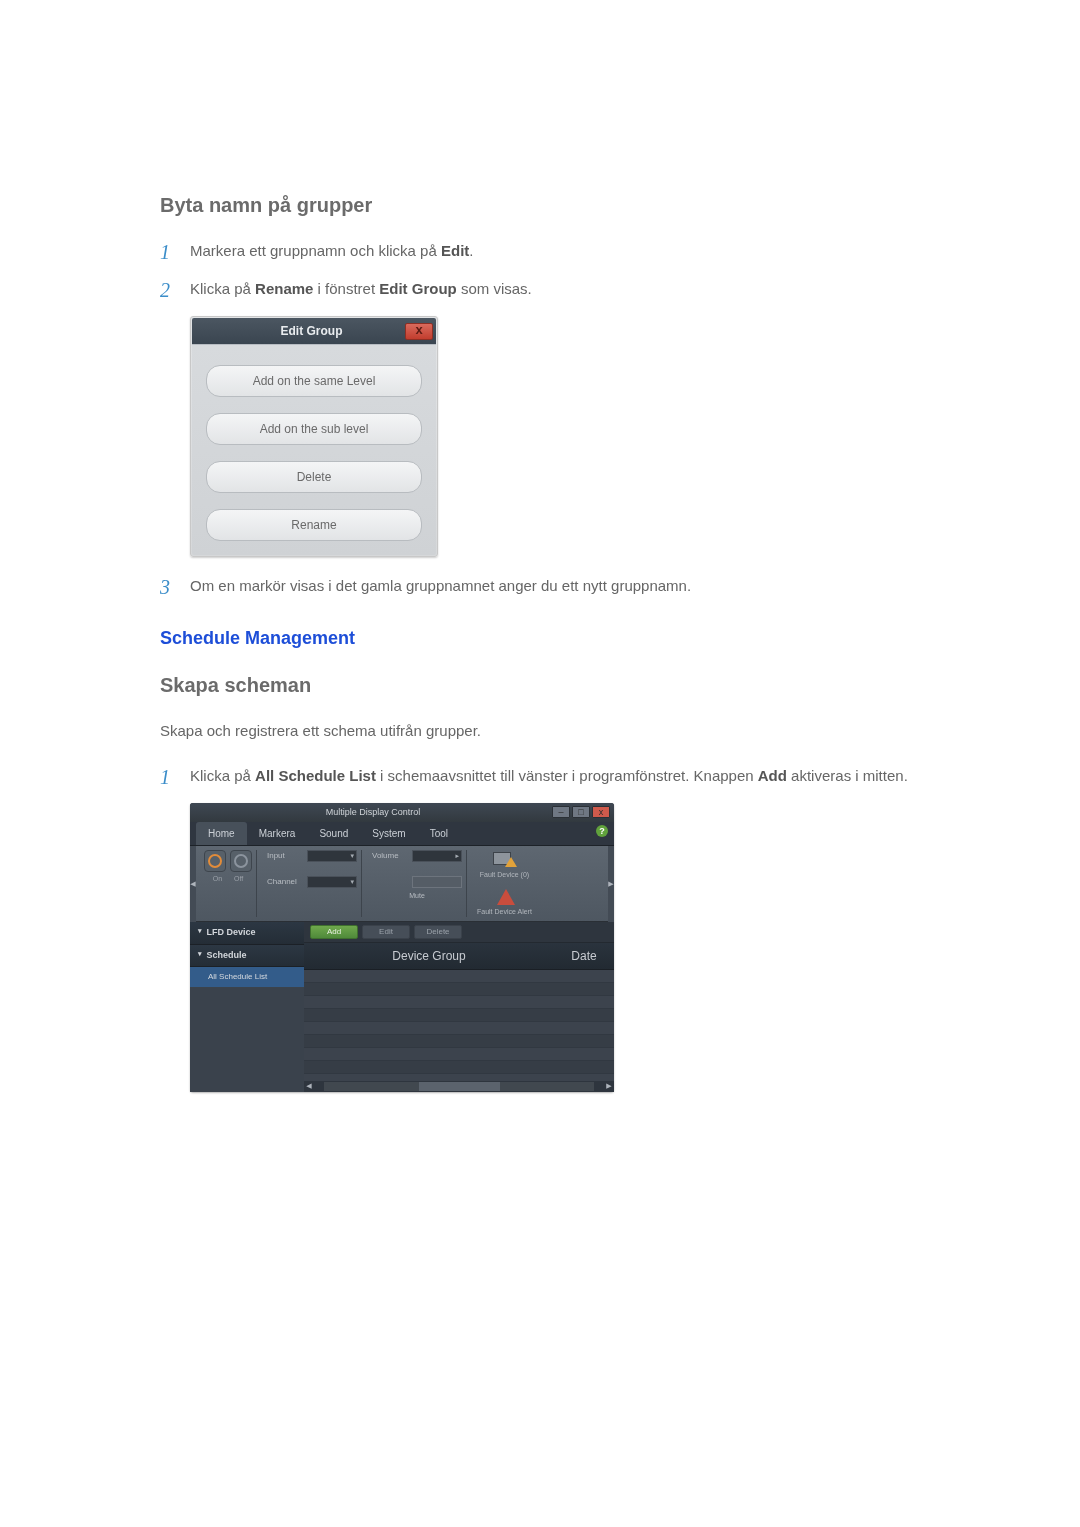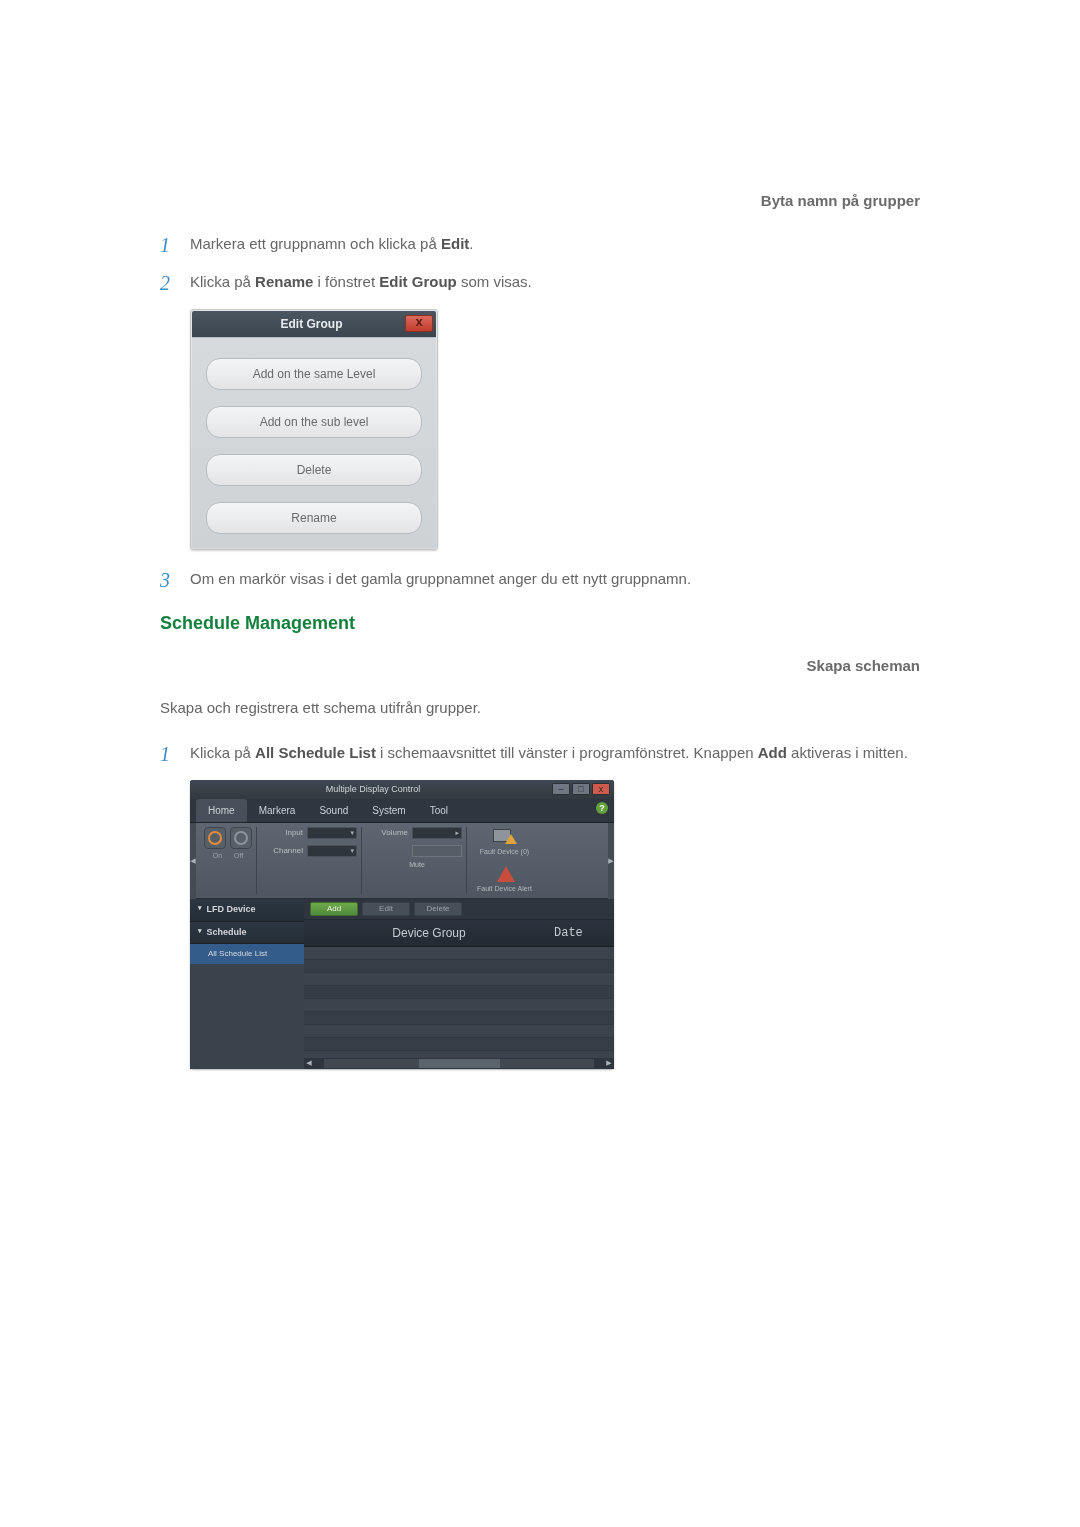--- a/index.html
+++ b/index.html
@@ -9,23 +9,22 @@
       width: 1080px;
       margin: 0 auto;
       padding: 190px 160px 50px 160px;
       color: #555;
       font-size: 15px;
       line-height: 1.5;
     }
     .subsection-title {
       color: #6b6b6b;
       font-weight: bold;
-      font-size: 15px;
+      font-size: 20px;
       margin-bottom: 20px;
-      text-align: right;
     }
     .step-list { list-style: none; }
     .step-item {
       display: flex;
       align-items: flex-start;
       margin-bottom: 14px;
     }
     .step-num {
       font-family: Georgia, 'Times New Roman', serif;
       font-style: italic;
@@ -91,24 +90,24 @@
       text-align: center;
       font-size: 12px;
       color: #6a6a6a;
       background: linear-gradient(#f4f5f6, #e2e4e6);
       border: 1px solid #b8bcc0;
       border-radius: 14px;
       cursor: pointer;
     }
     .dialog-btn:last-child { margin-bottom: 4px; }
     .section-title {
-      color: #15803d;
+      color: #1d4ed8;
       font-size: 18px;
       font-weight: bold;
-      margin: 18px 0 18px 0;
+      margin: 26px 0 18px 0;
     }
     .paragraph { color: #666; margin-bottom: 22px; }
     
     .app-figure {
       margin: 12px 0 16px 30px;
       width: 424px;
     }
     .app-window {
       background: #252b34;
       border-radius: 3px;
@@ -201,21 +200,21 @@
       justify-content: center;
     }
     .power-circle {
       width: 14px; height: 14px;
       border: 2px solid #8c949e;
       border-radius: 50%;
       position: relative;
     }
     .power-on .power-circle { border-color: #e28c3a; }
     .power-labels { display: flex; gap: 12px; font-size: 7px; color: #9ba1a9; margin-top: 2px; }
-    .ribbon-ctrl-col { display: flex; flex-direction: column; gap: 6px; font-size: 8px; text-align: right; }
+    .ribbon-ctrl-col { display: flex; flex-direction: column; gap: 14px; font-size: 8px; }
     .ribbon-row { display: flex; align-items: center; gap: 4px; }
     .ribbon-label { width: 36px; color: #b8bdc3; }
     .ribbon-select {
       width: 50px; height: 12px;
       background: #2f353c;
       border: 1px solid #4a515a;
       display: flex; align-items: center; justify-content: flex-end;
       padding-right: 2px;
     }
     .drop-arrow { font-size: 7px; color: #a6acb3; }
@@ -317,21 +316,21 @@
     }
     .header-row {
       display: flex;
       background: linear-gradient(#2a333d, #222a32);
       color: #c7cbd1;
       font-size: 12px;
       padding: 4px 0;
       border-bottom: 1px solid #1a1f25;
     }
     .col-group { flex: 1; text-align: center; }
-    .col-date { width: 60px; text-align: left; font-family: Liberation Mono, monospace; }
+    .col-date { width: 60px; text-align: center; }
     .grid-rows { flex: 1; overflow: hidden; }
     .grid-row {
       height: 13px;
       border-bottom: 1px solid #313841;
     }
     .grid-row:nth-child(odd) { background: #3c434d; }
     .grid-row:nth-child(even) { background: #363d46; }
     .scrollbar-h {
       height: 11px;
       background: #2e353e;

